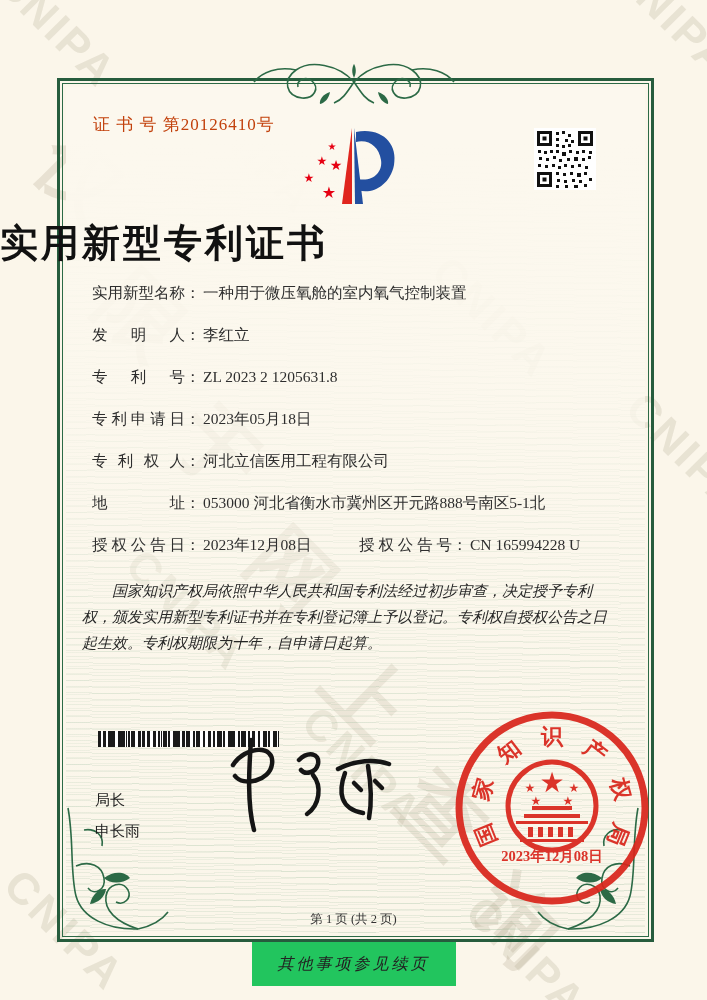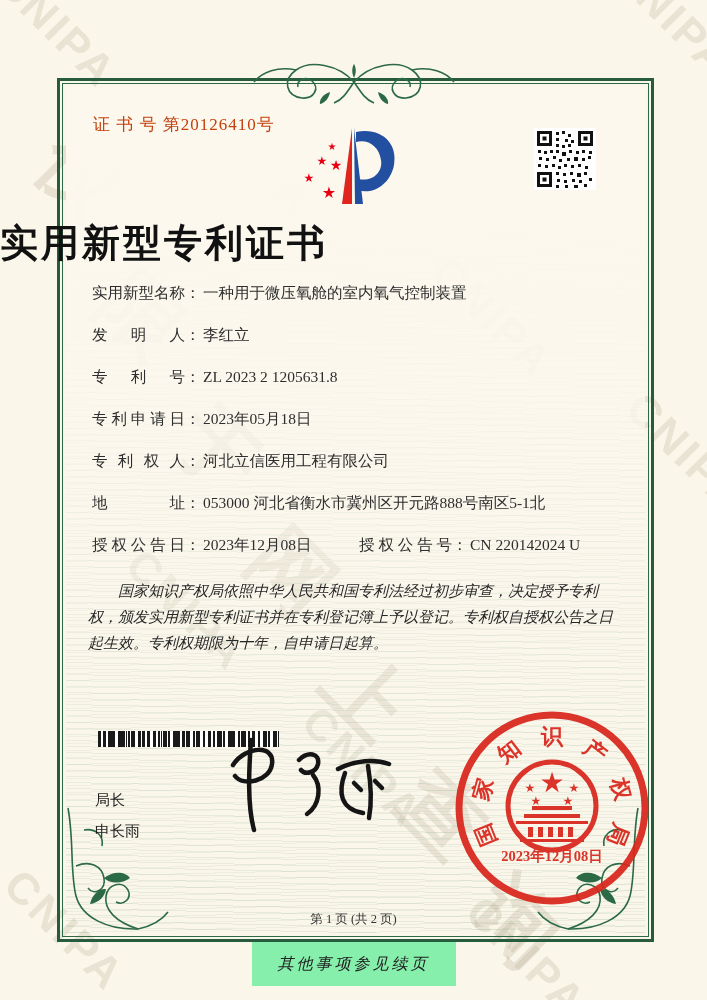--- a/index.html
+++ b/index.html
@@ -24,32 +24,32 @@
   .content{position:absolute;inset:0;z-index:4;}
   .cert-no{position:absolute;left:93px;top:113px;font-size:17px;letter-spacing:1px;color:#c2410c;}
   .title{position:absolute;left:0;top:218px;width:100%;font-size:38px;font-weight:700;
          letter-spacing:3px;color:#111;}
   .fields{position:absolute;left:92px;top:283px;width:540px;}
   .frow{position:absolute;left:0;white-space:nowrap;font-size:15.5px;color:#2e2e2e;}
   .flabel{display:inline-block;width:93px;text-align:justify;text-align-last:justify;}
   .fcolon{display:inline-block;width:14px;}
   .fvalue{margin-left:4px;}
   .fpair2{position:absolute;left:267px;top:0;white-space:nowrap;}
-  .body-par{position:absolute;left:88px;width:536px;font-size:15px;line-height:26px;color:#262626;
+  .body-par{position:absolute;left:82px;width:536px;font-size:15px;line-height:26px;color:#262626;
             font-style:italic;text-indent:2em;margin:0;}
   .barcode{position:absolute;left:98px;top:731px;width:181px;height:16px;background-color:#fff;
            background-image:
              repeating-linear-gradient(90deg,#1a1a1a 0 2px,rgba(0,0,0,0) 2px 5px),
              repeating-linear-gradient(90deg,#1a1a1a 0 1px,rgba(0,0,0,0) 1px 7px),
              repeating-linear-gradient(90deg,#1a1a1a 0 3px,rgba(0,0,0,0) 3px 11px);}
   .officer{position:absolute;left:95px;top:784px;font-family:"Liberation Sans","DejaVu Sans",sans-serif;
            font-size:15px;line-height:31px;color:#1c1c1c;}
   .page-ind{position:absolute;left:0;top:911px;width:100%;text-align:center;font-size:12.5px;color:#333;}
   .footer-box{position:absolute;left:50%;transform:translateX(-50%);top:942px;width:204px;height:44px;
-              background:#86efac;display:flex;align-items:center;justify-content:center;z-index:4;}
+              background:#22c55e;display:flex;align-items:center;justify-content:center;z-index:4;}
   .footer-box span{font-size:16px;letter-spacing:3px;color:#222;font-style:italic;}
   svg{display:block;}
 </style>
 </head>
 <body>
 
 <div id="page">
 
   <div class="wm wm-cnipa" style="left:-18px;top:2px;">CNIPA</div>
   <div class="wm wm-cnipa" style="left:598px;top:-8px;">CNIPA</div>
@@ -215,21 +215,21 @@
       </div>
       <div class="frow" style="top:168px;">
         <span class="flabel">专利权人</span><span class="fcolon">：</span><span class="fvalue">河北立信医用工程有限公司</span>
       </div>
       <div class="frow" style="top:210px;">
         <span class="flabel">地址</span><span class="fcolon">：</span><span class="fvalue">053000 河北省衡水市冀州区开元路888号南区5-1北</span>
       </div>
       <div class="frow" style="top:252px;width:540px;">
         <span class="flabel">授权公告日</span><span class="fcolon">：</span><span class="fvalue">2023年12月08日</span>
         <span class="fpair2">
-          <span class="flabel">授权公告号</span><span class="fcolon">：</span><span class="fvalue">CN 220142024 U</span>
+          <span class="flabel">授权公告号</span><span class="fcolon">：</span><span class="fvalue">CN 165994228 U</span>
         </span>
       </div>
     </div>
 
     <p class="body-par" style="top:578px;">国家知识产权局依照中华人民共和国专利法经过初步审查，决定授予专利权，颁发实用新型专利证书并在专利登记簿上予以登记。专利权自授权公告之日起生效。专利权期限为十年，自申请日起算。</p>
 
     <div class="barcode"></div>
 
     <div class="officer">
       <div>局长</div>

